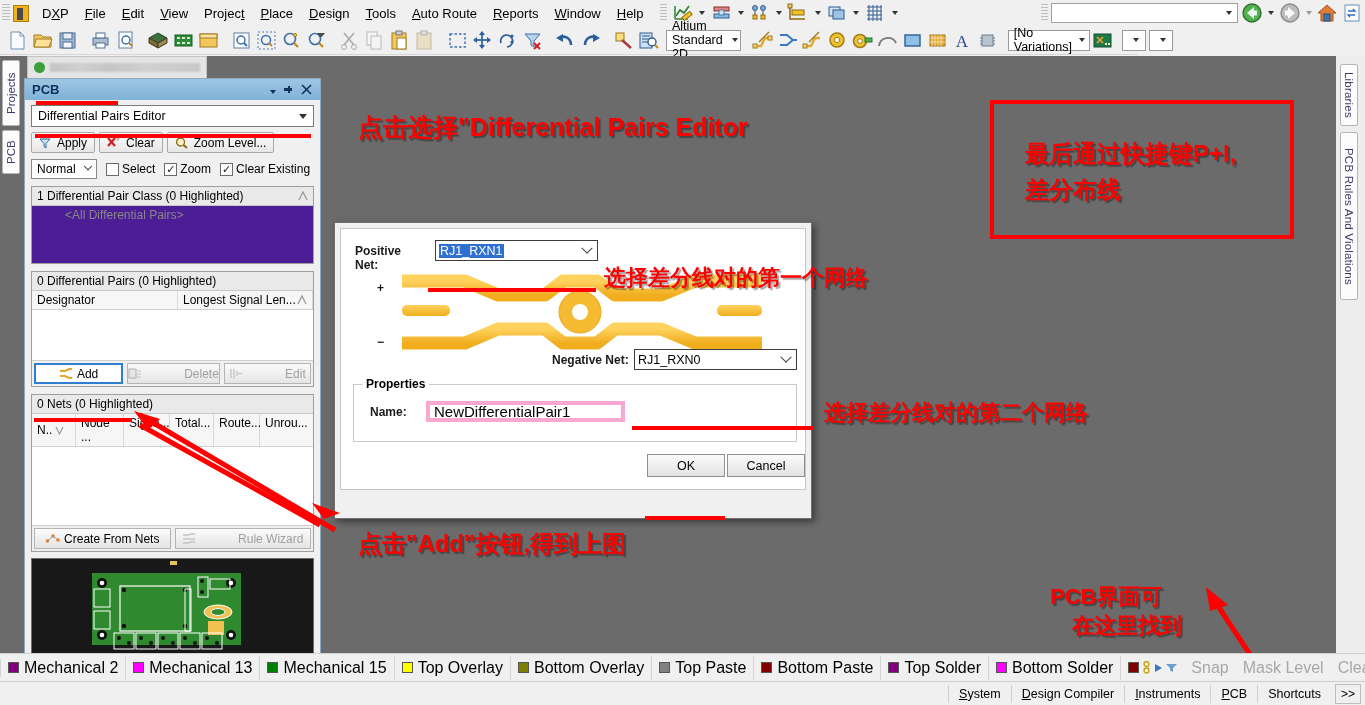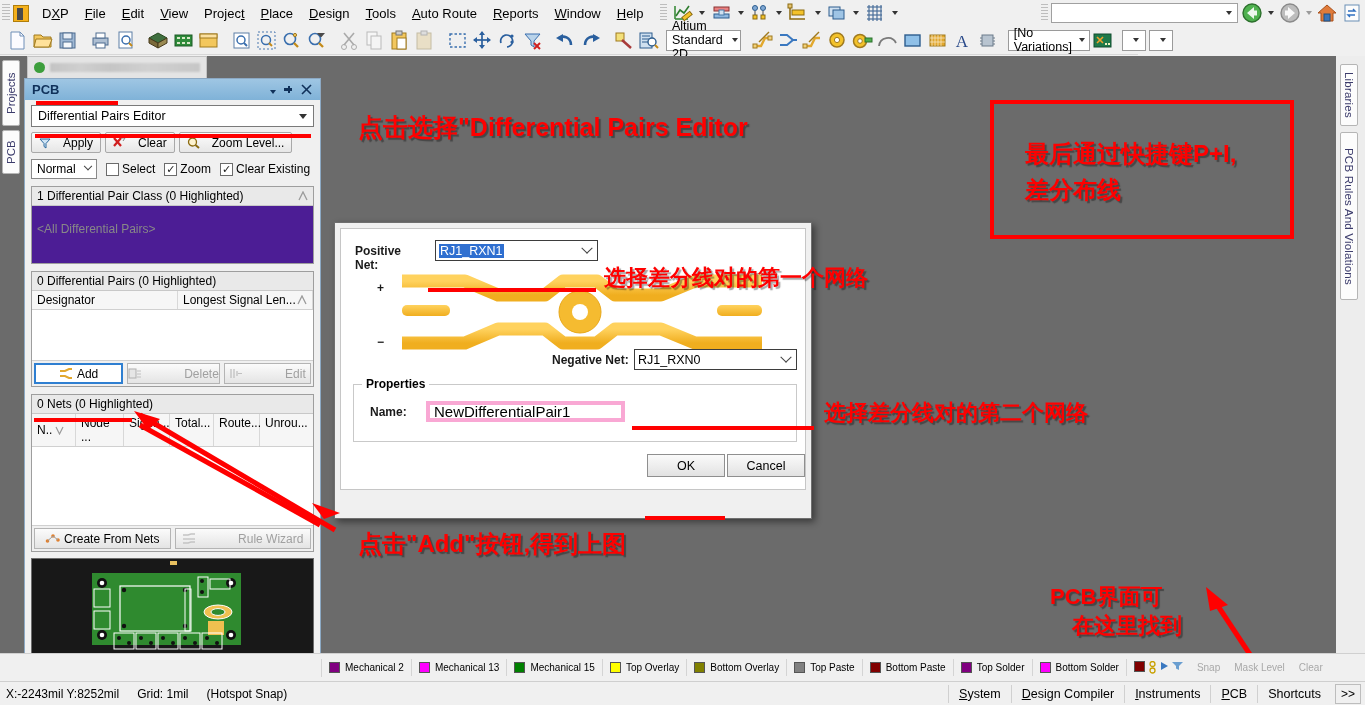--- a/index.html
+++ b/index.html
@@ -75,37 +75,37 @@
   .panel-title .ttxt { font-weight: bold; font-size: 13px; color: #10315a; margin-left: 3px; }
   .panel-title .tbtns { margin-left: auto; display: flex; gap: 7px; align-items: center; padding-right: 4px; }
   .panel-body { padding: 5px 6px 6px 6px; }
   .bigcombo { height: 22px; background: #fff; border: 1px solid #7a7a7a;
      display: flex; align-items: center; padding-left: 6px; font-size: 12.5px; }
   .bigcombo .arrowbox { margin-left: auto; width: 20px; display: flex; align-items: center;
      justify-content: center; height: 100%; }
   .btnrow { display: flex; gap: 4px; margin-top: 5px; }
   .pbtn { height: 21px; background: linear-gradient(to bottom,#fdfdfd,#e6e6e6);
       border: 1px solid #a9a9a9; border-radius: 2px; display: flex; align-items: center;
-      padding: 0 7px; font-size: 12px; gap: 12px; }
+      padding: 0 7px; font-size: 12px; gap: 6px; }
   .optrow { display: flex; align-items: center; gap: 9px; margin-top: 6px; font-size: 12px; }
   .smallcombo { width: 66px; height: 20px; background: #fff; border: 1px solid #8a8a8a;
      display: flex; align-items: center; padding-left: 5px; font-size: 12px; }
   .smallcombo .arrowbox { margin-left: auto; width: 16px; display: flex; align-items: center;
      justify-content: center; }
   .chk { width: 13px; height: 13px; border: 1px solid #6b6b6b; background: #fff;
      display: inline-flex; align-items: center; justify-content: center; flex: none; }
   .chkwrap { display: flex; align-items: center; gap: 3px; }
   .chkmark { color: #1a1a1a; font-size: 11px; line-height: 1; }
 
   .listbox { border: 1px solid #9e9e9e; background: #4c1d95; margin-top: 7px; }
   .lb-head { background: #e9e9e9; border-bottom: 1px solid #c8c8c8; padding: 2px 5px;
      font-size: 12px; display: flex; align-items: center; }
   .lb-cols { display: flex; border-bottom: 1px solid #d0d0d0; background: #f6f6f6; font-size: 12px; }
   .lb-col { padding: 2px 5px; border-right: 1px solid #d8d8d8; }
-  .lb-item { padding: 16px 5px; font-size: 12px; color: #888; }
+  .lb-item { padding: 2px 5px; font-size: 12px; color: #888; margin-left: 28px; }
   .lb-blank { background: #fff; }
 
   .actionrow { display: flex; background: #f0f0f0; border-top: 1px solid #d0d0d0; }
   .abtn { flex: 1; height: 21px; display: flex; align-items: center; justify-content: center;
      gap: 4px; font-size: 12px; border: 1px solid #b4b4b4; margin: 2px;
      background: linear-gradient(to bottom,#fbfbfb,#e4e4e4); text-align: center; }
   .abtn.disabled { color: #a0a0a0; gap: 42px; }
   .abtn.focus { border: 2px solid #2f7fd1; background: #fff; }
 
   .boardprev { margin-top: 6px; height: 97px; border: 1px solid #6c6c6c;
@@ -141,21 +141,21 @@
 
   
   .anno { position: absolute; color: #ff0000; font-weight: bold;
      text-shadow: 2px 2px 1px rgba(0,0,0,0.35); white-space: pre; line-height: 1.18; }
   .annobox { position: absolute; border: 4px solid #ff0000; }
   .uline { position: absolute; background: #ff0000; height: 4px; }
 
   
   .layerbar { position: absolute; left: 0; top: 653px; width: 1365px; height: 28px;
      background: #f0f0f0; display: flex; align-items: center; border-top: 1px solid #d0d0d0; }
-  .layertab { display: flex; gap: 5px; padding: 3px 7px; font-size: 10px;
+  .layertab { display: flex; align-items: center; gap: 5px; padding: 3px 7px; font-size: 16px;
      border-right: 1px solid #d4d4d4; white-space: nowrap; }
   .swatch { width: 11px; height: 11px; border: 1px solid #555; flex: none; }
   .lb-dim { color: #a8a8a8; }
 
   
   .statusbar { position: absolute; left: 0; top: 681px; width: 1365px; height: 24px;
      background: #f0f0f0; display: flex; align-items: center; border-top: 1px solid #cfcfcf;
      font-size: 12px; }
   .sb-left { display: flex; gap: 18px; padding-left: 6px; }
   .sb-right { margin-left: auto; display: flex; align-items: center; padding-right: 4px; }
@@ -1050,25 +1050,20 @@
     </div>
     <div class="layertab lb-dim" style="border-right:none">
       <span>Mask Level</span>
     </div>
     <div class="layertab lb-dim" style="border-right:none">
       <span>Clear</span>
     </div>
   </div>
 
   <div class="statusbar">
-    <div class="sb-left">
-      <span>X:-2243mil Y:8252mil</span>
-      <span>Grid: 1mil</span>
-      <span>(Hotspot Snap)</span>
-    </div>
     <div class="sb-right">
       <span class="sb-btn"><u>S</u>ystem</span>
       <span class="sb-btn"><u>D</u>esign Compiler</span>
       <span class="sb-btn"><u>I</u>nstruments</span>
       <span class="sb-btn"><u>P</u>CB</span>
       <span class="sb-btn">Shortcuts</span>
       <span class="sb-more">&gt;&gt;</span>
     </div>
   </div>
 

